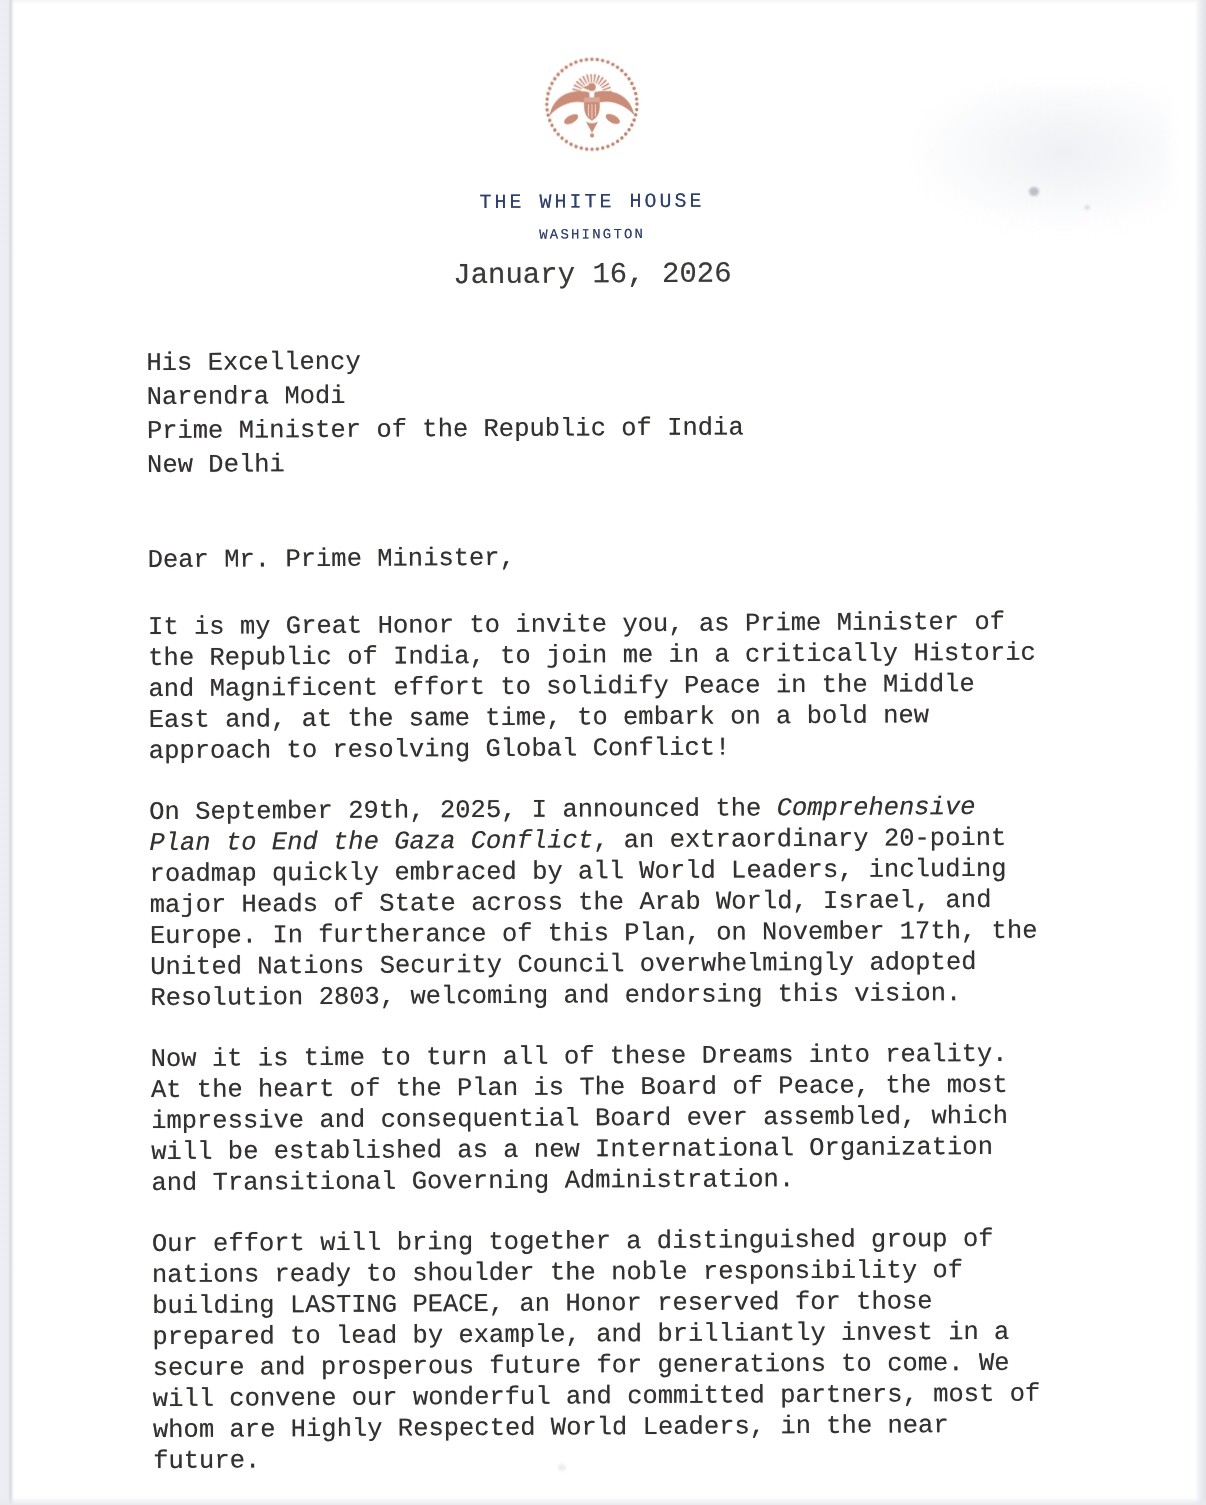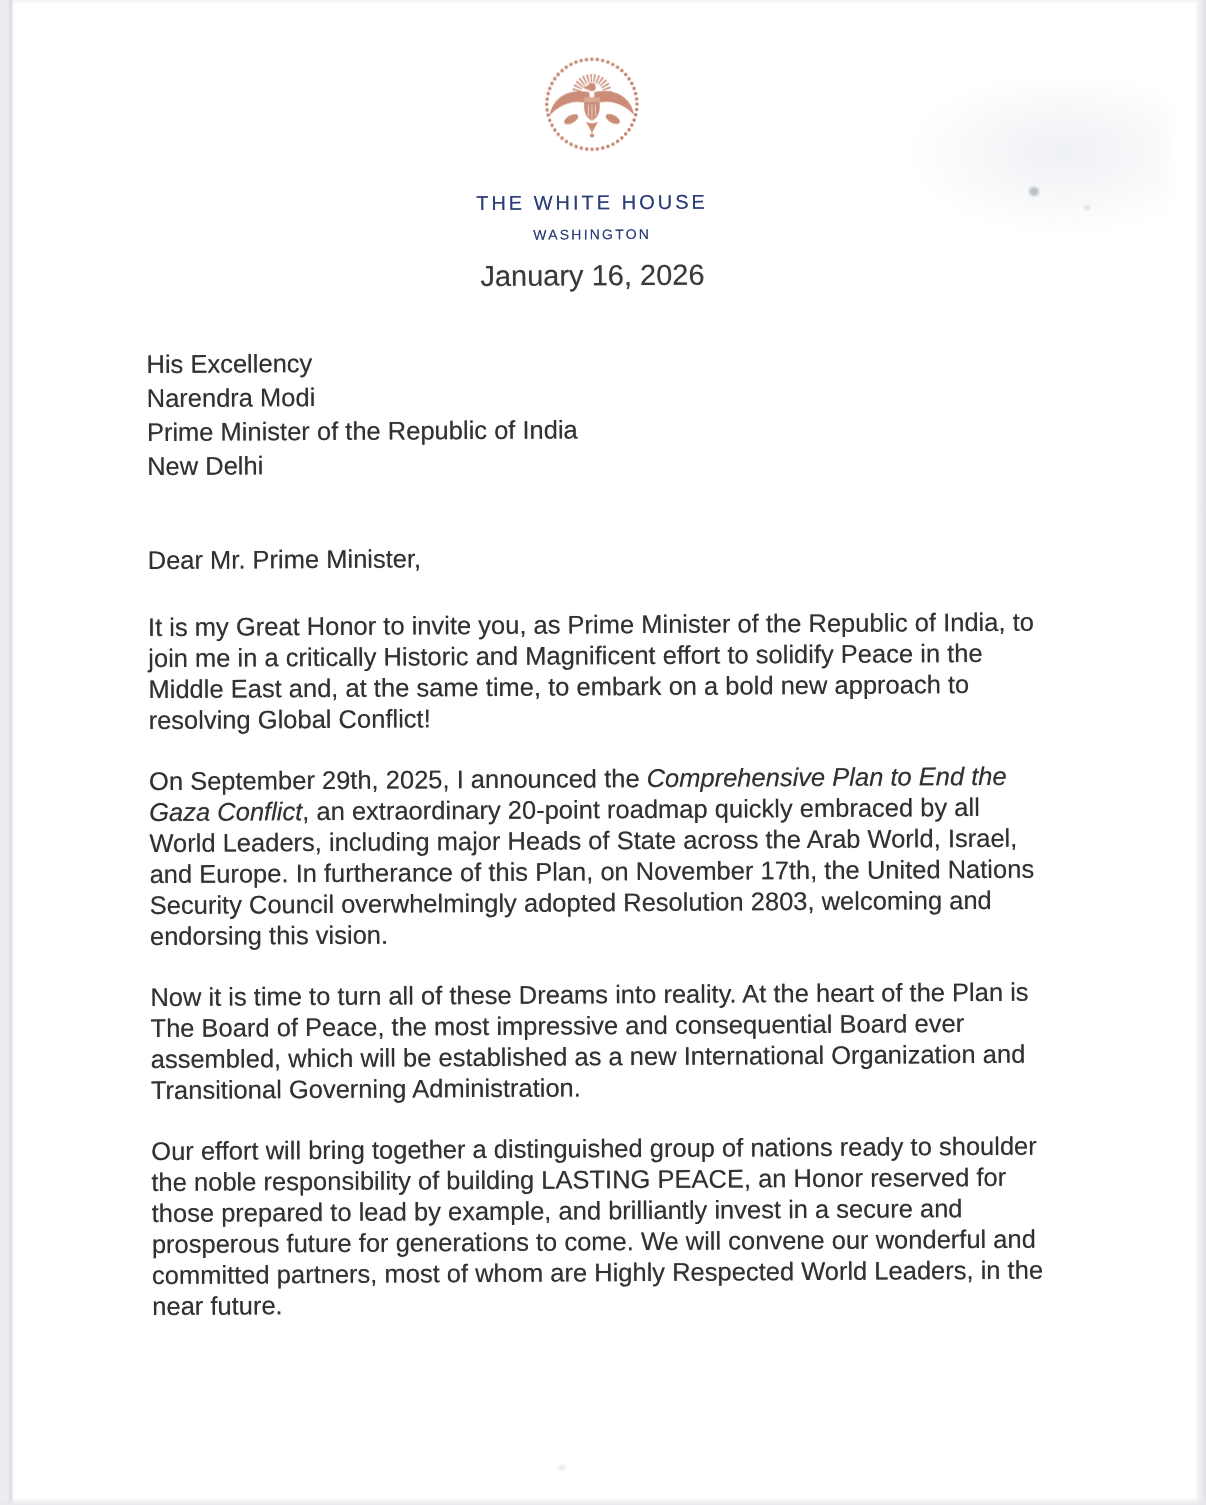--- a/index.html
+++ b/index.html
@@ -1,21 +1,21 @@
 <!DOCTYPE html>
 <html><head>
 <meta charset="utf-8">
 <style>
   html,body{margin:0;padding:0;background:#ffffff;}
   .scan{
     position:relative;
     width:1206px;height:1505px;
     background:#ffffff;
     overflow:hidden;
-    font-family:Liberation Sans, sans-serif;
+    font-family:Liberation Mono, monospace;
     color:#32312f;
   }
   .content{
     position:absolute;inset:0;
     padding:53px 166px 0 147px;
     transform:rotate(-0.35deg);
     transform-origin:40% 30%;
   }
   
   .letterhead{text-align:center;}

